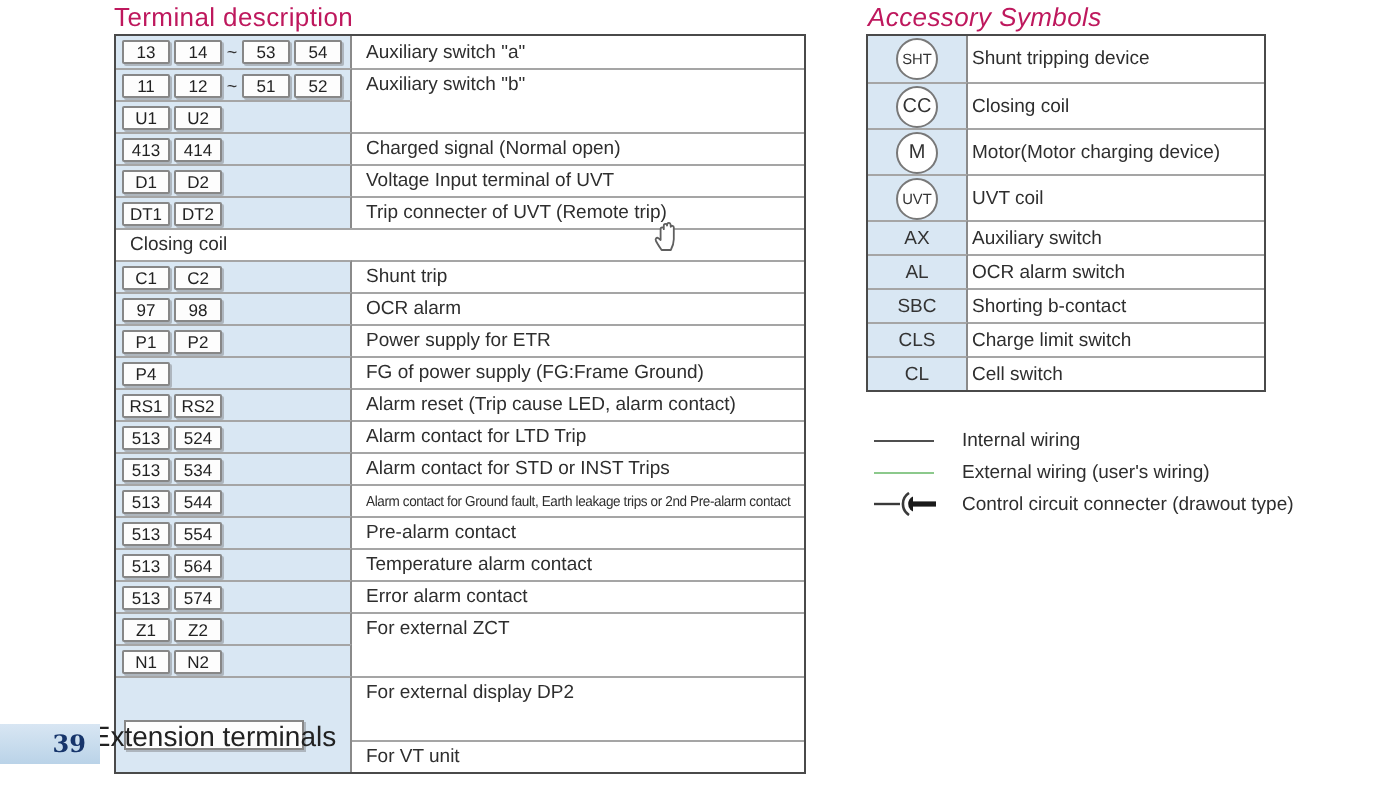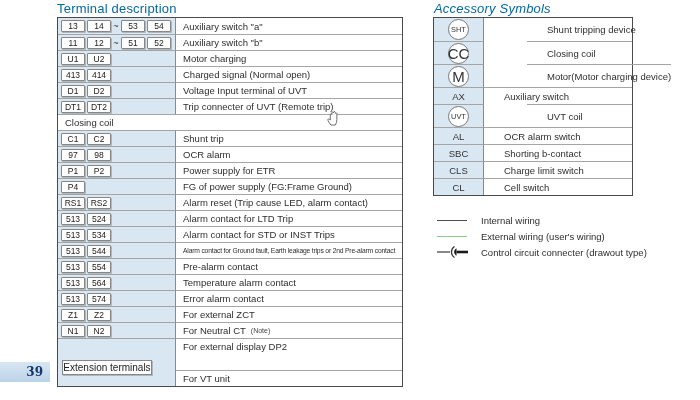--- a/index.html
+++ b/index.html
@@ -1,20 +1,20 @@
 <!DOCTYPE html>
 <html><head>
 <meta charset="utf-8">
 <style>
   * { margin:0; padding:0; box-sizing:border-box; }
   html,body { width:700px; height:400px; }
   body { background:#fff; font-family:"Liberation Sans","DejaVu Sans",sans-serif; position:relative; overflow:hidden; }
   .page { position:absolute; inset:0; background:#fff; }
 
-  .section-title { position:absolute; font-size:13px; color:#0369a1; letter-spacing:.2px; }
+  .section-title { position:absolute; font-size:13px; color:#be185d; letter-spacing:.2px; }
   #terminal-title { left:57px; top:1px; }
   #accessory-title { left:434px; top:1px;font-style:italic; }
 
   .tbl { position:absolute; border:1.5px solid #4a4a4a; background:#fff; }
   #terminal-table { left:57px; top:17px; width:346px; }
   #accessory-table { left:433px; top:17px; width:200px; }
 
   .trow { display:flex; height:16px; }
   .tcol { width:118px; background:#d9e7f3; border-right:1px solid #8a8a8a;
           display:flex; align-items:center; gap:2px; padding-left:3px; flex:none; }
@@ -26,32 +26,32 @@
           box-shadow:1px 1px 0 rgba(110,110,110,.4); border-radius:1px;
           display:inline-flex; align-items:center; justify-content:center;
           font-size:8.5px; color:#222; padding:0 1px; flex:none; }
   .ttilde { width:6px; text-align:center; font-size:9px; color:#333; flex:none; }
   .small-desc span { font-size:7.2px; letter-spacing:-.2px; transform:scaleX(.94); transform-origin:left center; display:inline-block; }
   .note { font-size:7px; color:#444; margin-left:5px; }
 
   .ext-box { position:absolute; left:4px; top:342px; width:90px; height:15px;
              background:#fdfdfd; border:1px solid #878787; box-shadow:1px 1px 0 rgba(110,110,110,.4);
              display:flex; align-items:center; justify-content:center;
-             font-size:10px; color:#222; white-space:nowrap; }
+             font-size:14px; color:#222; white-space:nowrap; }
 
   .arow { display:flex; }
-  .circle-row { height:23px;gap:43px; }
+  .circle-row { height:23px; }
   .code-row { height:17px; }
   .acol { width:50px; background:#d9e7f3; border-right:1px solid #8a8a8a; flex:none;
           display:flex; align-items:center; justify-content:center; }
-  .adesc { flex:1; display:flex; align-items:center; padding-left:20px;
+  .adesc { flex:1; display:flex; align-items:center; padding-left:2px;
            font-size:9.5px; color:#2e2e2e; white-space:nowrap; }
   .circle { width:21px; height:21px; border-radius:50%; background:#fff; border:1px solid #787878;
             display:flex; align-items:center; justify-content:center; font-size:7.4px; color:#333; }
-  .circle.short { font-size:15px; }
+  .circle.short { font-size:10px; }
   .code { font-size:9.5px; color:#333; }
 
   #legend { position:absolute; left:437px; top:212px; }
   .legend-row { display:flex; align-items:center; height:16px; }
   .swatch { width:34px; margin-right:10px; flex:none; display:flex; align-items:center; }
   .line-internal { width:30px; border-top:1.8px solid #4f4f4f; }
   .line-external { width:30px; border-top:1.5px solid #8cc98c; }
   .legend-label { font-size:9.5px; color:#2e2e2e; white-space:nowrap; }
 
   #page-bar { position:absolute; left:0; top:362px; width:50px; height:20px;
@@ -93,23 +93,20 @@
           </div>
           <div class="dcol bt">
             <span>Auxiliary switch "b"</span>
           </div>
         </div>
         <div class="trow">
           <div class="tcol bt">
             <span class="tbox">U1</span>
             <span class="tbox">U2</span>
           </div>
-          <div class="dcol bt">
-            <span>Motor charging</span>
-          </div>
         </div>
         <div class="trow">
           <div class="tcol bt">
             <span class="tbox">413</span>
             <span class="tbox">414</span>
           </div>
           <div class="dcol bt">
             <span>Charged signal (Normal open)</span>
           </div>
         </div>
@@ -240,24 +237,20 @@
             <span class="tbox">Z2</span>
           </div>
           <div class="dcol bt">
             <span>For external ZCT</span>
           </div>
         </div>
         <div class="trow">
           <div class="tcol bt">
             <span class="tbox">N1</span>
             <span class="tbox">N2</span>
-          </div>
-          <div class="dcol bt">
-            <span>For Neutral CT</span>
-            <span class="note">(Note)</span>
           </div>
         </div>
         <div class="trow">
           <div class="tcol bt"></div>
           <div class="dcol bt">
             <span>For external display DP2</span>
           </div>
         </div>
         <div class="trow">
           <div class="tcol"></div>
@@ -293,34 +286,34 @@
           </div>
         </div>
         <div class="arow circle-row">
           <div class="acol bt">
             <span class="circle short">M</span>
           </div>
           <div class="adesc bt">
             <span>Motor(Motor charging device)</span>
           </div>
         </div>
+        <div class="arow circle-row">
+          <div class="acol bt">
+            <span class="circle">UVT</span>
+          </div>
+          <div class="adesc bt">
+            <span>UVT coil</span>
+          </div>
+        </div>
         <div class="arow code-row">
           <div class="acol bt">
             <span class="code">AX</span>
           </div>
           <div class="adesc bt">
             <span>Auxiliary switch</span>
-          </div>
-        </div>
-        <div class="arow circle-row">
-          <div class="acol bt">
-            <span class="circle">UVT</span>
-          </div>
-          <div class="adesc bt">
-            <span>UVT coil</span>
           </div>
         </div>
         <div class="arow code-row">
           <div class="acol bt">
             <span class="code">AL</span>
           </div>
           <div class="adesc bt">
             <span>OCR alarm switch</span>
           </div>
         </div>

